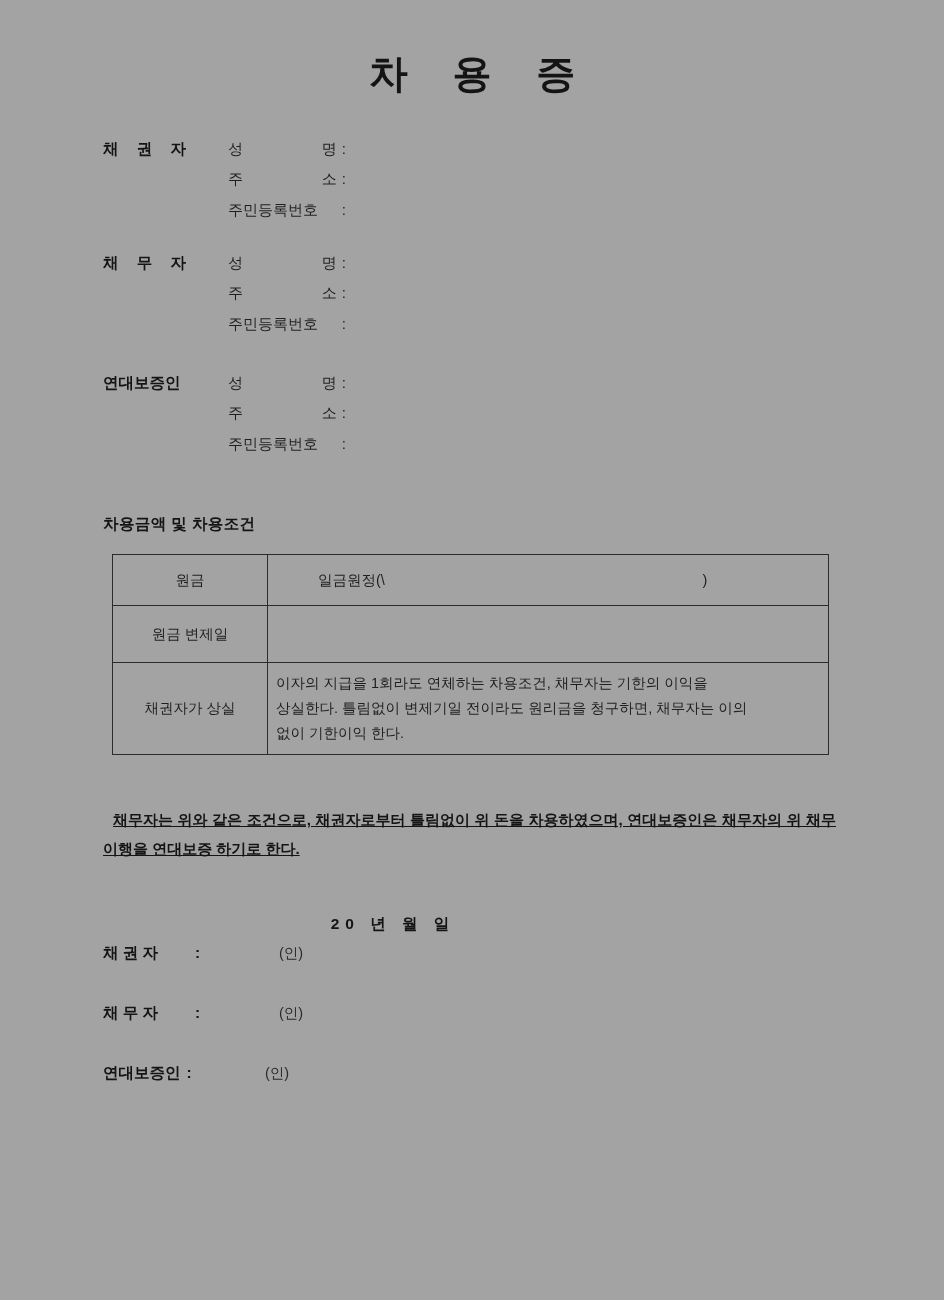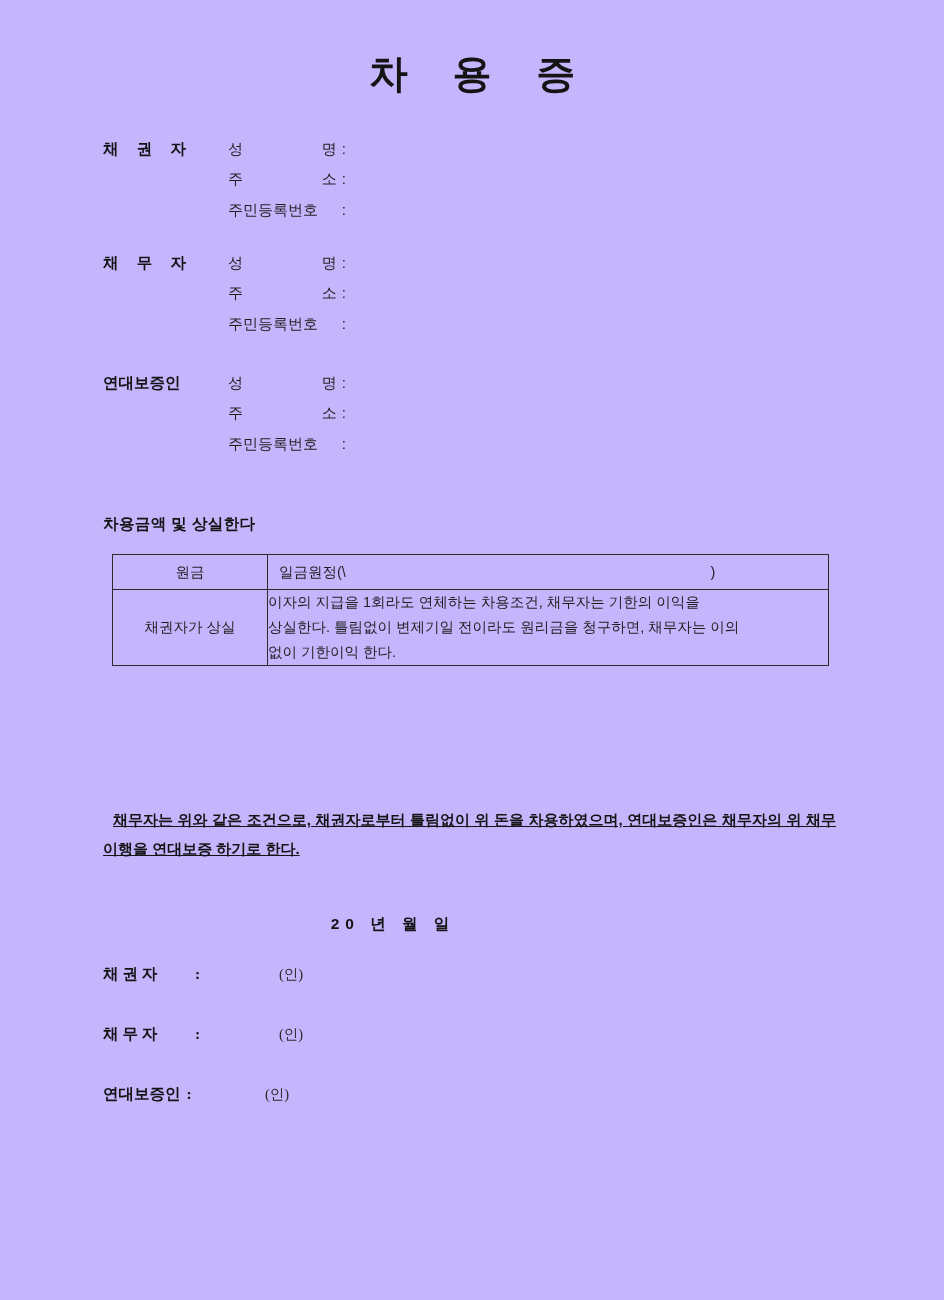--- a/index.html
+++ b/index.html
@@ -11,21 +11,21 @@
   body {
     font-family: "Liberation Sans", "DejaVu Sans", sans-serif;
     color: #1a1a1a;
     -webkit-font-smoothing: antialiased;
   }
   .page {
     position: relative;
     width: 944px;
     height: 1300px;
     margin: 0 auto;
-    background: #c4b5fd;
+    background: #a3a3a3;
     overflow: hidden;
     box-sizing: border-box;
   }
 
   
   .doc-title {
     position: absolute;
     left: 0;
     top: 47px;
     width: 944px;
@@ -108,34 +108,34 @@
     left: 112px;
     top: 554px;
     width: 716px;
     border-collapse: collapse;
     table-layout: fixed;
   }
   .terms-table td {
     border: 1px solid #2b2b2b;
     font-size: 14.5px;
     color: #1f1f1f;
-    padding: 0;
+    padding: 8px;
     vertical-align: middle;
     height: 34px;
   }
   .tt-center { text-align: center; }
   .tt-left { text-align: left; padding-left: 11px; }
   .cell-principal-line {
     display: flex;
     align-items: center;
     height: 100%;
     padding-left: 11px;
     box-sizing: border-box;
   }
-  .cp-ilgeum { flex: 0 0 auto; }
+  .cp-ilgeum { flex: 0 0 auto; margin-left: 31px; }
   .cp-wonjeong {
     flex: 1 1 auto;
     text-align: left;
     padding-right: 90px;
   }
   .cp-paren {
     flex: 0 0 230px;
     text-align: center;
   }
   .cell-rate {
@@ -322,58 +322,62 @@
       <div class="field-label">
         <span class="spread-fill" style="width:112px;justify-content:flex-start;">
           <span class="fl-txt">주민등록번호</span>
         </span>
         <span class="field-colon">:</span>
       </div>
       <div class="field-value"></div>
     </div>
   </div>
 
-  <div class="section-heading">차용금액 및 상실한다</div>
+  <div class="section-heading">차용금액 및 차용조건</div>
 
   <table class="terms-table">
     <colgroup>
       <col style="width:155px;">
       <col style="width:246px;">
       <col style="width:137px;">
       <col style="width:178px;">
     </colgroup>
     <tbody>
       <tr>
         <td class="tt-center">원금</td>
         <td colspan="3">
           <div class="cell-principal-line">
             <span class="cp-ilgeum">일금</span>
             <span class="cp-wonjeong">원정(\</span>
             <span class="cp-paren">)</span>
           </div>
         </td>
       </tr>
+      <tr class="row-tall">
+        <td class="tt-center">원금 변제일</td>
+        <td colspan="3" class="tt-left"></td>
+      </tr>
       <tr>
         <td class="tt-center">채권자가 상실</td>
         <td colspan="3" class="clause-cell">
           <span class="clause-line">이자의 지급을 1회라도 연체하는 차용조건, 채무자는 기한의 이익을</span>
           <span class="clause-line">상실한다. 틀림없이 변제기일 전이라도 원리금을 청구하면, 채무자는 이의</span>
           <span class="clause-line">없이 기한이익 한다.</span>
         </td>
       </tr>
     </tbody>
   </table>
 
   <div class="body-para">
     <span class="indent">채무자는 위와 같은 조건으로, 채권자로부터 틀림없이 위 돈을 차용하였으며, 연대보증인은 채무자</span><span>의 위 채무 이행을 연대보증 하기로 한다.</span>
   </div>
 
   <div class="date-line">20 년    월    일</div>
 
-  <div class="sign-block" style="top:964px;font-family:Liberation Serif, serif;">
+  <div class="sign-block" style="top:943px;">
     <div class="sign-row">
       <div class="sign-label">
         <span class="sl-spread">채 권 자</span><span class="sign-colon">:</span>
       </div>
       <div class="sign-seal">(인)</div>
     </div>
     <div class="sign-row">
       <div class="sign-label">
         <span class="sl-spread">채 무 자</span><span class="sign-colon">:</span>
       </div>

